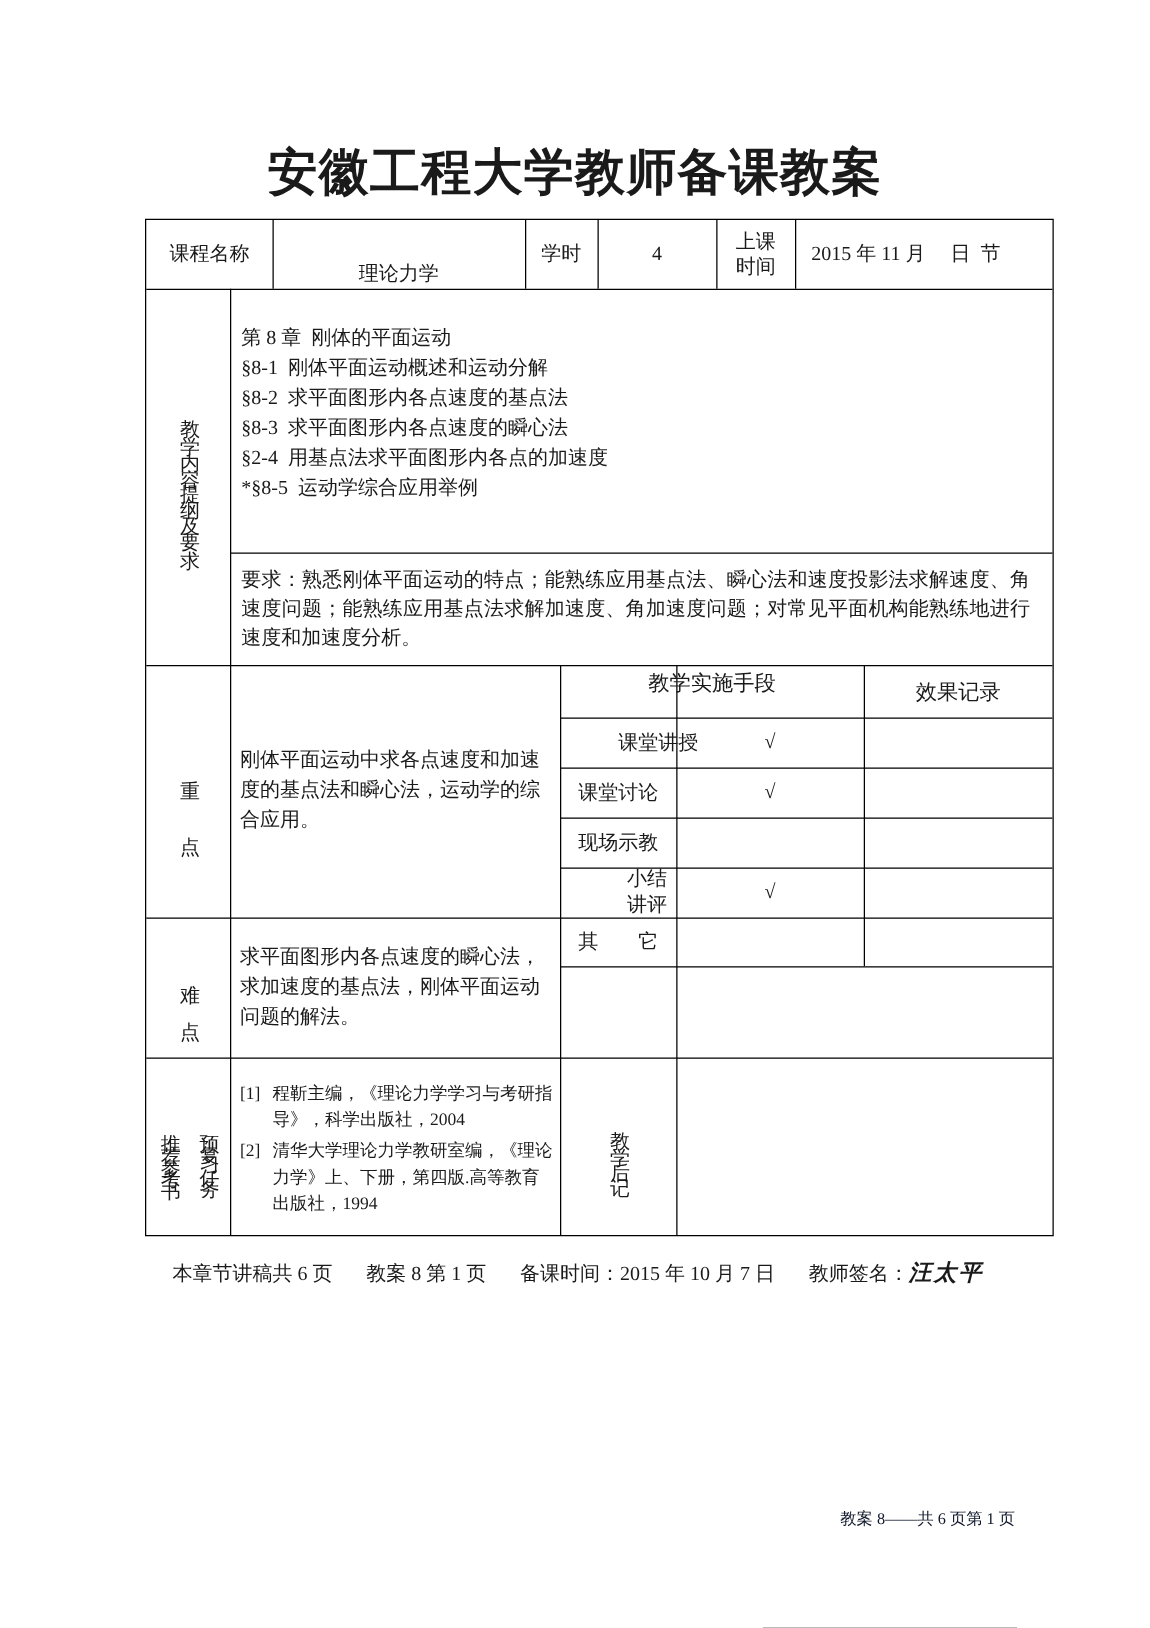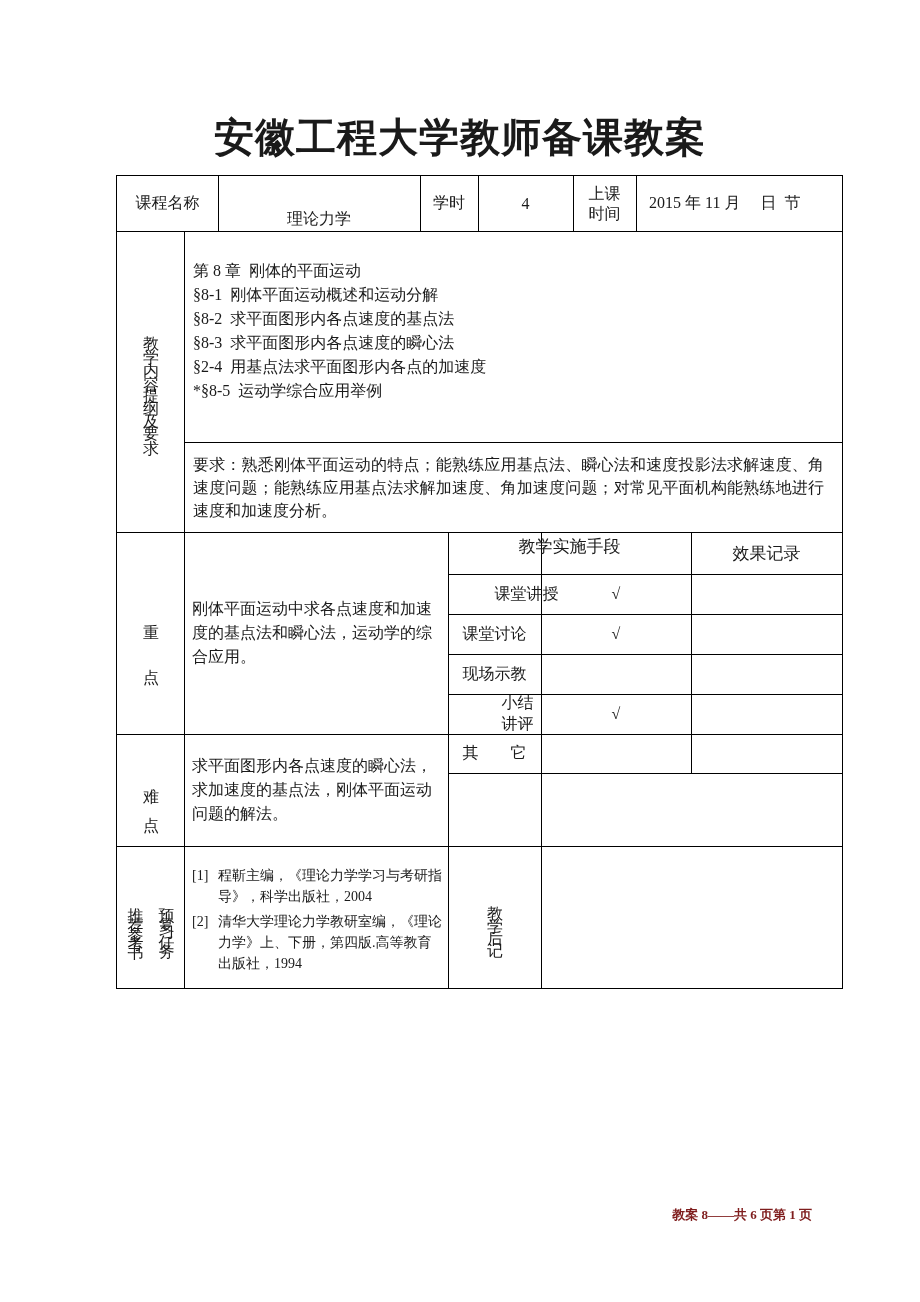--- a/index.html
+++ b/index.html
@@ -37,21 +37,21 @@
   .refnum{flex:0 0 26px;}
   .reftext{flex:1;}
   .bottomline{
     position:absolute;left:138px;top:1006px;display:flex;gap:27px;
     font-size:16px;white-space:pre;align-items:baseline;
   }
   .sig{
     font-style:italic;font-weight:bold;font-size:18px;letter-spacing:2px;
   }
   .pagefooter{
-    position:absolute;top:1206px;right:108px;font-size:13px;color:#7f1d1d;font-weight:bold;
+    position:absolute;top:1206px;right:108px;font-size:13px;color:#0f172a;
   }
 </style>
 </head>
 <body>
 
 <div class="page">
 
   <div class="title">安徽工程大学教师备课教案</div>
 
   <div class="tbl">
@@ -139,16 +139,22 @@
       <div class="refitem">
         <span class="refnum">[2]</span>
         <span class="reftext">清华大学理论力学教研室编，《理论力学》上、下册，第四版.高等教育出版社，1994</span>
       </div>
     </div>
     <div class="cell vtext" style="left:331px;top:670px;width:93px;height:142px;letter-spacing:12px;">教学后记</div>
     <div class="cell" style="left:424px;top:670px;width:301px;height:142px;"></div>
 
   </div>
 
+  <div class="bottomline">
+    <span>本章节讲稿共 6 页</span>
+    <span>教案 8 第 1 页</span>
+    <span>备课时间：2015 年 10 月 7 日</span>
+    <span><span>教师签名：</span><span class="sig">汪太平</span></span>
+  </div>
 
   <div class="pagefooter">教案 8——共 6 页第 1 页</div>
 
 </div>
 
 </body></html>

